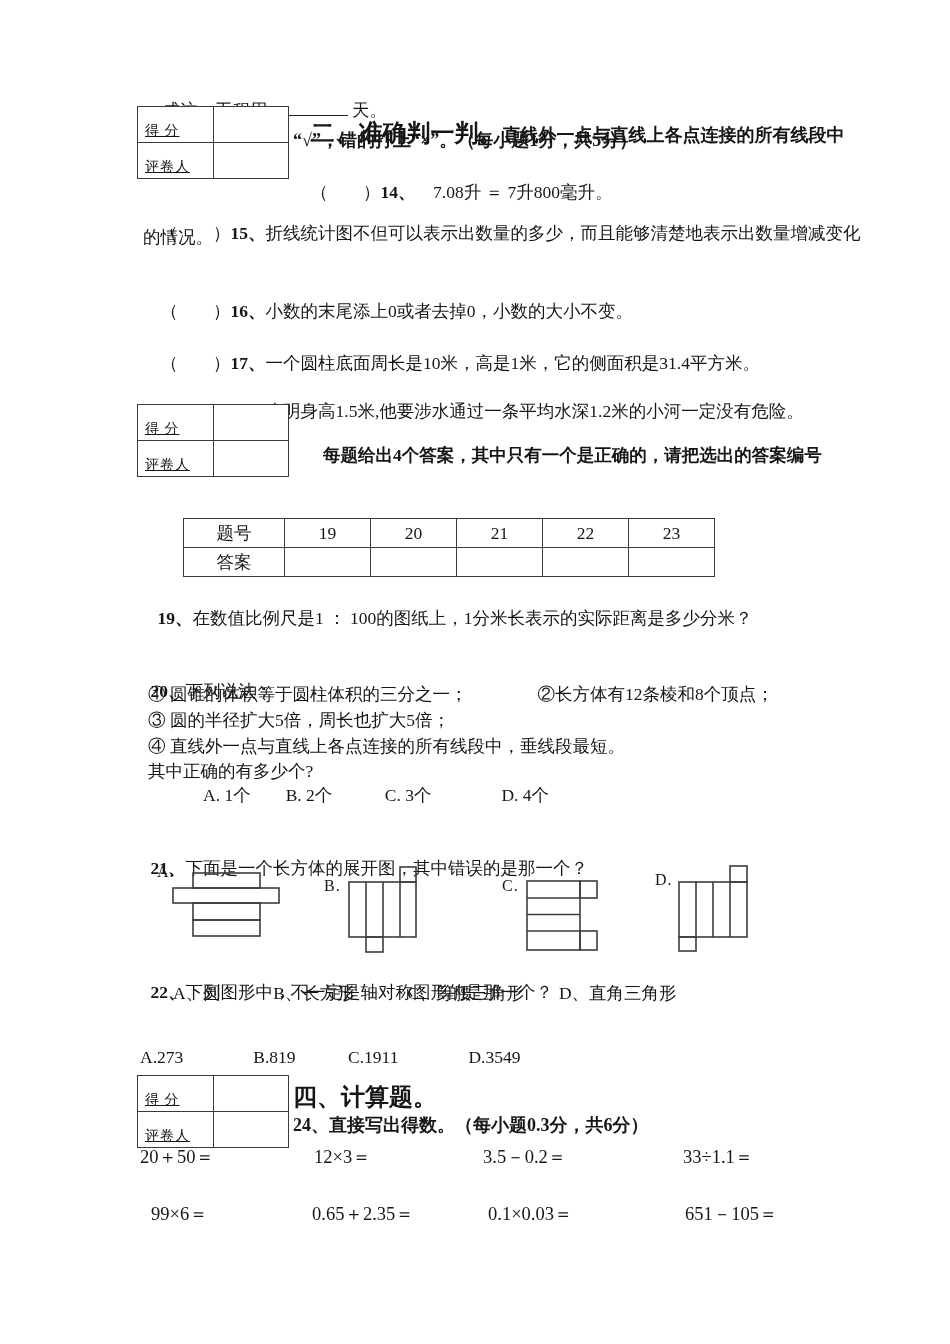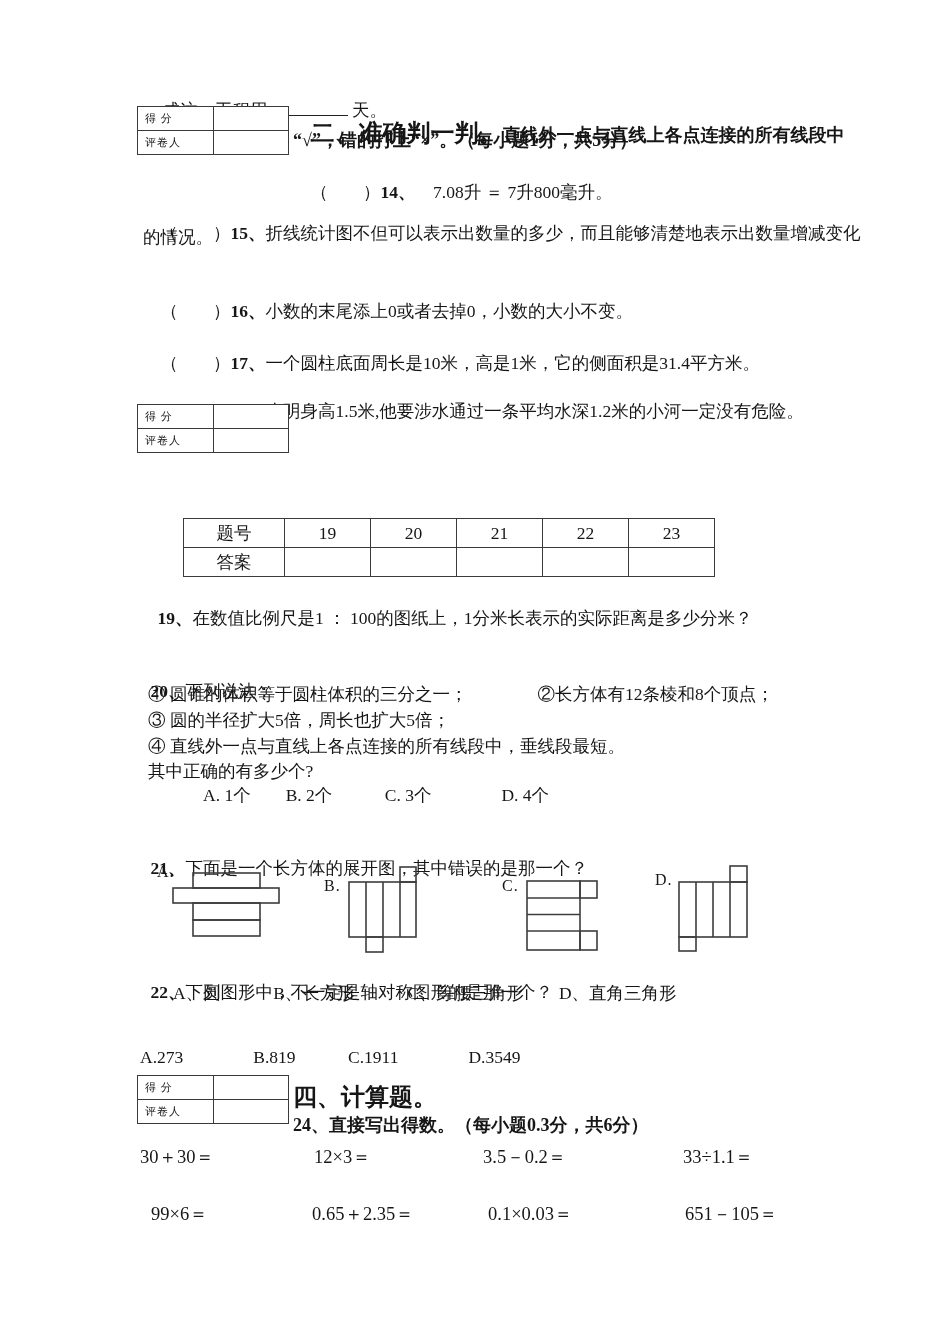--- a/index.html
+++ b/index.html
@@ -6,21 +6,21 @@
   .page{position:relative;width:950px;height:1344px;background:#ffffff;
         font-family:"Liberation Serif","DejaVu Serif",serif;color:#161616;overflow:hidden;}
   .line{position:absolute;font-size:17.5px;line-height:1.3;white-space:pre;}
   .num{font-weight:bold;}
   .h-big{font-size:24px;font-weight:bold;}
   .h-note{font-size:18px;font-weight:bold;}
   .bold{font-weight:bold;}
   .blank{display:inline-block;width:80px;height:15px;border-bottom:1.6px solid #222;vertical-align:baseline;}
   .score-box{position:absolute;border-collapse:collapse;background:#fff;}
   .score-box td{border:1.9px solid #3a3a3a;}
-  .sb-label{width:66px;height:23px;font-size:11px;padding:0 2px 0 7px;letter-spacing:1px;}
+  .sb-label{width:66px;height:23px;font-size:14px;padding:12px 2px 0 7px;letter-spacing:1px;text-decoration:underline;}
   .sb-blank{width:72px;}
   .answer-table{position:absolute;border-collapse:collapse;font-size:17.5px;text-align:center;background:#fff;padding-left:34px;}
   .answer-table td{border:1.8px solid #3a3a3a;height:28px;padding:0;}
   .at-c0{width:100px;}
   .at-c{width:85px;}
   .nets{position:absolute;left:0;top:854px;}
   .net-label{position:absolute;font-size:16px;letter-spacing:1px;}
   .calc{position:absolute;font-size:18.5px;white-space:pre;}
 </style>
 </head>
@@ -73,20 +73,21 @@
       <td class="sb-label">得 分</td>
       <td class="sb-blank"></td>
     </tr>
     <tr>
       <td class="sb-label">评卷人</td>
       <td class="sb-blank"></td>
     </tr>
   </tbody>
     </table>
 
+  <div class="line bold" style="left:323px;top:444px">每题给出4个答案，其中只有一个是正确的，请把选出的答案编号</div>
 
   <table class="answer-table" style="left:183px;top:518px">
     <tbody>
         <tr>
       <td class="at-c0">题号</td>
       <td class="at-c">19</td>
       <td class="at-c">20</td>
       <td class="at-c">21</td>
       <td class="at-c">22</td>
       <td class="at-c">23</td>
@@ -173,21 +174,21 @@
     <tr>
       <td class="sb-label">评卷人</td>
       <td class="sb-blank"></td>
     </tr>
   </tbody>
     </table>
 
   <div class="line h-big" style="left:293px;top:1082px">四、计算题。</div>
   <div class="line h-note" style="left:293px;top:1114px">24、直接写出得数。（每小题0.3分，共6分）</div>
 
-  <div class="calc" style="left:140px;top:1144px">30＋30＝</div>
+  <div class="calc" style="left:140px;top:1144px">20＋50＝</div>
   <div class="calc" style="left:314px;top:1144px">12×3＝</div>
   <div class="calc" style="left:483px;top:1144px">3.5－0.2＝</div>
   <div class="calc" style="left:683px;top:1144px">33÷1.1＝</div>
 
   <div class="calc" style="left:151px;top:1201px">99×6＝</div>
   <div class="calc" style="left:312px;top:1201px">0.65＋2.35＝</div>
   <div class="calc" style="left:488px;top:1201px">0.1×0.03＝</div>
   <div class="calc" style="left:685px;top:1201px">651－105＝</div>
 
 </div>

